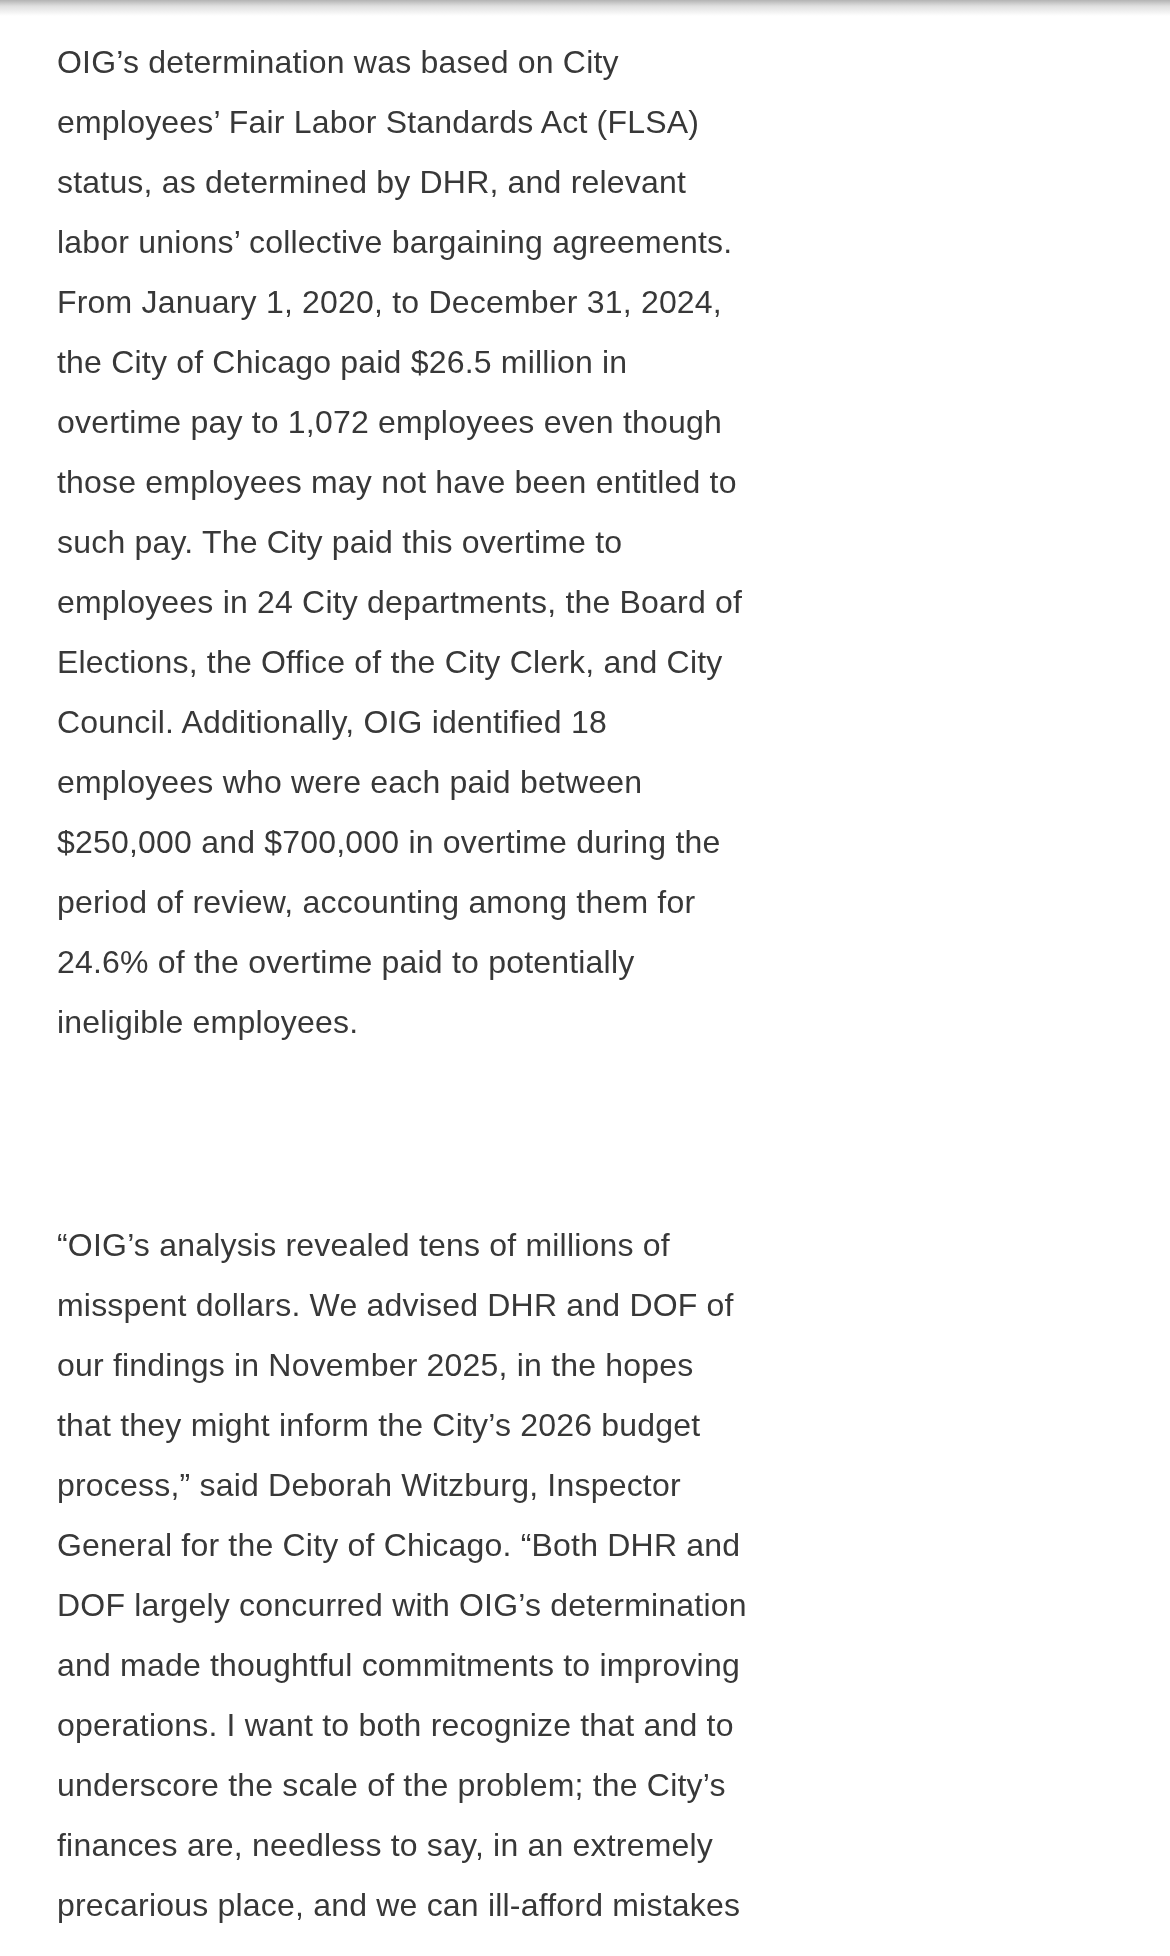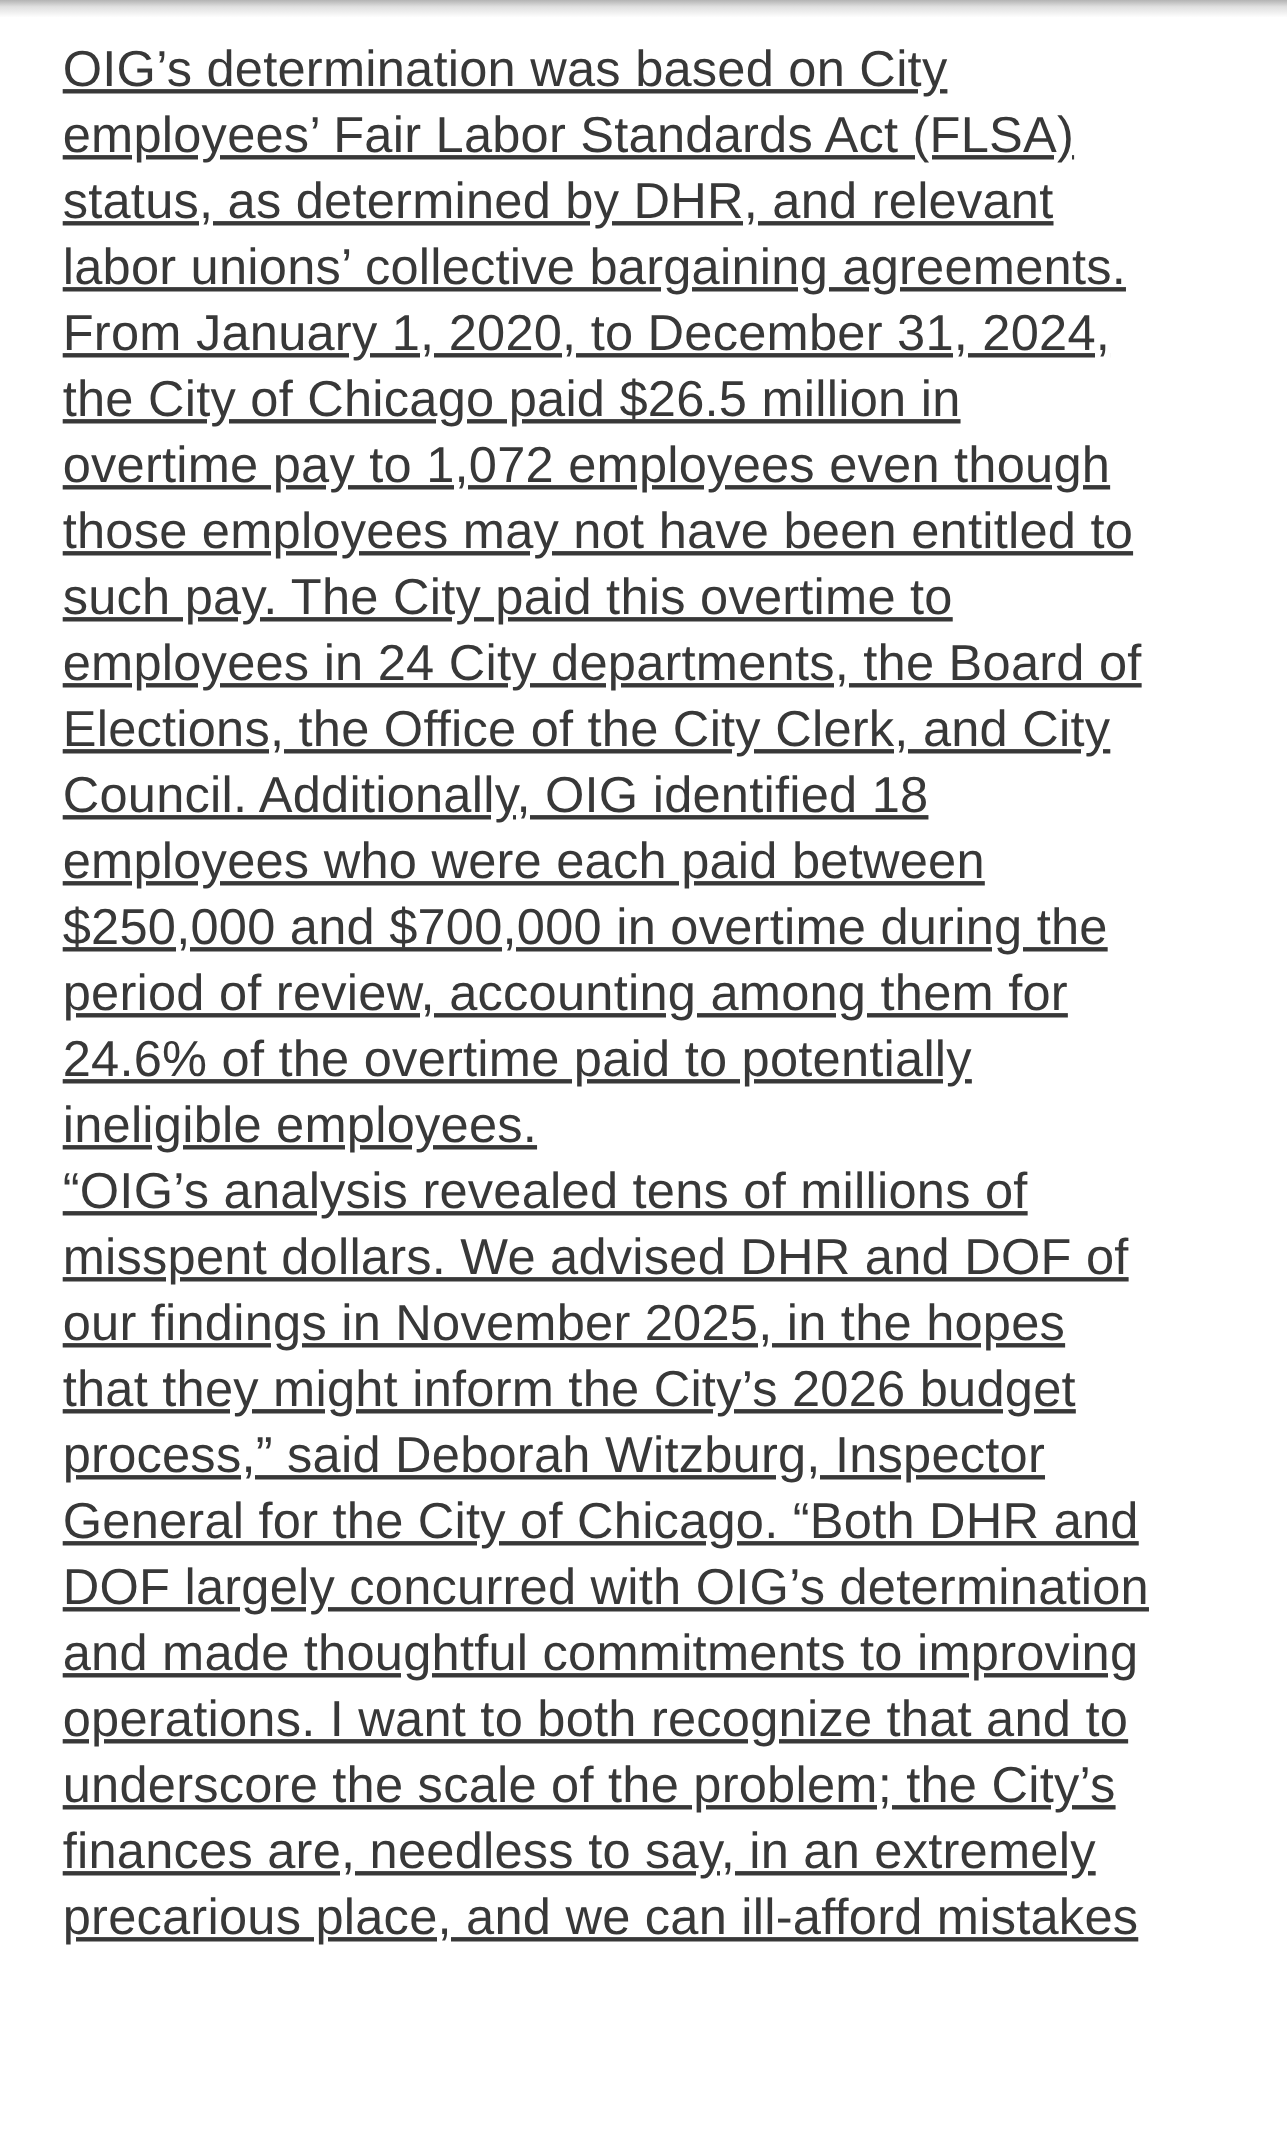--- a/index.html
+++ b/index.html
@@ -27,28 +27,28 @@
     position: absolute;
     top: 0;
     left: 0;
     width: 1170px;
     box-sizing: border-box;
     padding: 32px 36px 0 57px;
   }
   .para {
     margin: 0;
     white-space: pre;
-    font-size: 46px;
+    font-size: 32px;
     line-height: 60px;
     letter-spacing: 0.2px;
     color: #383838;
     font-weight: 400;
-    text-decoration: underline;
   }
   .para + .para {
+    margin-top: 163px;
   }
 </style>
 </head>
 <body>
 
 <main class="article">
   <p class="para">OIG’s determination was based on City
 employees’ Fair Labor Standards Act (FLSA)
 status, as determined by DHR, and relevant
 labor unions’ collective bargaining agreements.

